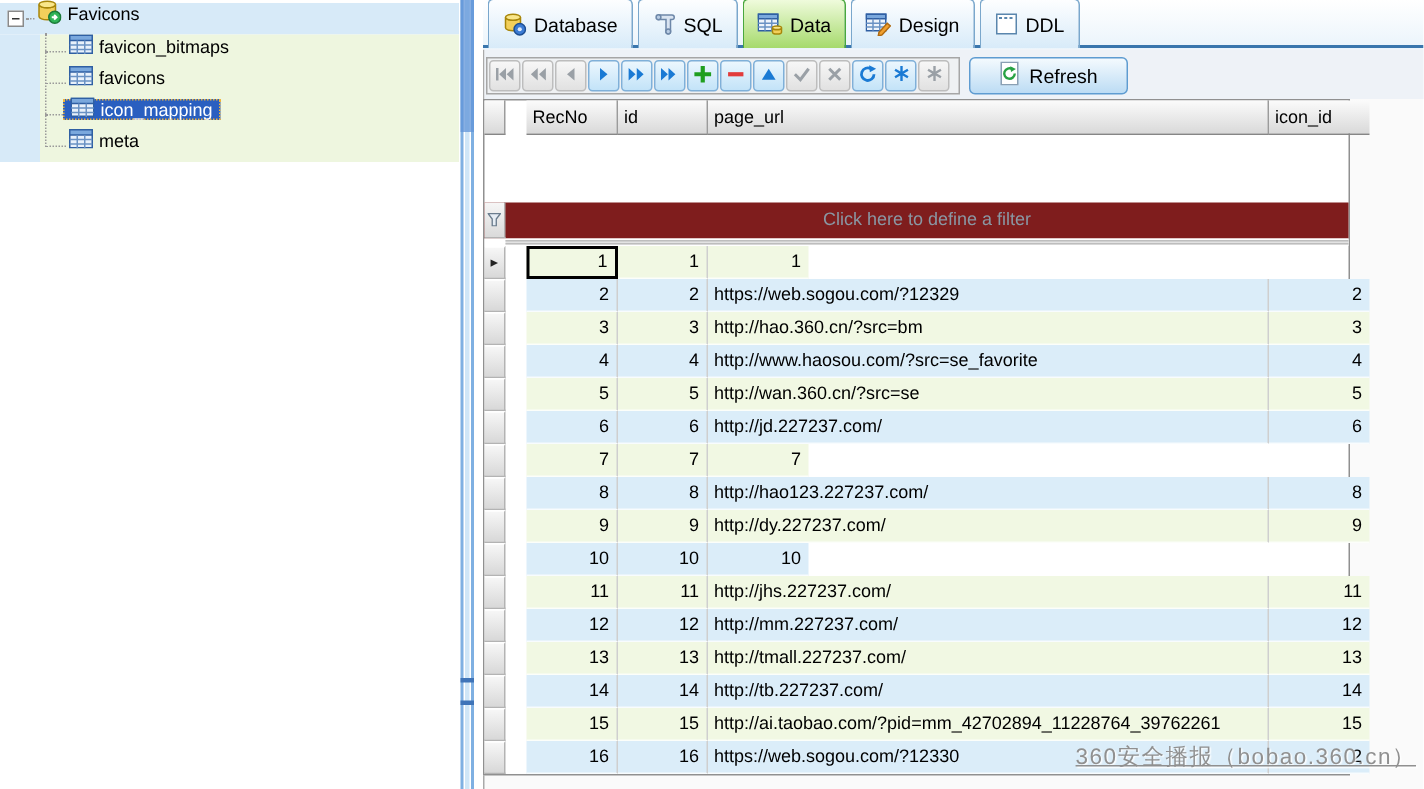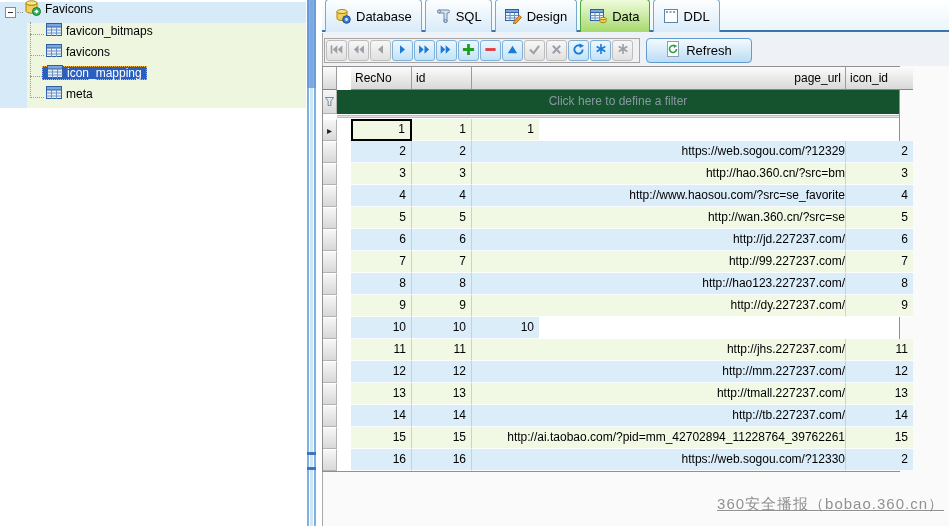--- a/index.html
+++ b/index.html
@@ -65,25 +65,25 @@
 
   
   .grid { position:absolute; left:0; top:66px; width:578px; border:1px solid #909090; background:#fff; }
   .grow { display:flex; }
   .hcell { height:23px; line-height:22px; padding:0 4px;
     background:linear-gradient(#fbfbfb,#d9d9d9);
     border-right:1px solid #9b9b9b; border-bottom:1px solid #868686; overflow:hidden; cursor:default; }
   .c-ind  { width:14px; flex:none; }
   .c-recno{ width:61px; flex:none;margin-left:14px; }
   .c-id   { width:60px; flex:none; }
-  .c-url  { width:374px; flex:none;text-align:right; }
+  .c-url  { width:374px; flex:none; }
   .c-icon { width:67px; flex:none; border-right:none; }
   .hcell.c-ind { padding:0; }
 
-  .filter-row { display:flex; height:24px; background:#14532d; cursor:pointer; }
+  .filter-row { display:flex; height:24px; background:#7f1d1d; cursor:pointer;margin-top:45px; }
   .filter-ind { width:14px; flex:none; background:linear-gradient(#f6f6f6,#dadada);
     border-right:1px solid #b3b3b3; border-bottom:1px solid #b3b3b3;
     display:flex; align-items:center; justify-content:center; }
   .filter-text { flex:1; text-align:center; line-height:23px; color:#8a97a3; }
 
   .sep-band { height:5px; background:#fff; position:relative; }
   .sep-band .bar { position:absolute; left:14px; right:0; top:1px; height:3px;
     background:#e3e3e3; border-top:1px solid #bdbdbd; border-bottom:1px solid #bdbdbd; }
 
   .drow { display:flex; height:22px; }
@@ -204,42 +204,42 @@
       <div class="tab">
         <span>
           <svg width="16" height="16" viewBox="0 0 16 16">
             <path d="M4,2 h9 a1.5,1.5 0 0 1 0,3 h-1 v8 a1.5,1.5 0 0 1 -3,0 v-8 h-5 z" fill="#d9e4f1" stroke="#6d87a8"></path>
             <circle cx="4" cy="3.5" r="1.6" fill="#b9cde4" stroke="#6d87a8"></circle>
             <circle cx="10.5" cy="13" r="1.6" fill="#b9cde4" stroke="#6d87a8"></circle>
           </svg>
         </span>
         <span>SQL</span>
       </div>
-      <div class="tab">
-        <span>
-          <svg width="17" height="16" viewBox="0 0 17 16">
-            <rect x="0.5" y="1.5" width="13" height="11" fill="#eef4fb" stroke="#2f5fa3"></rect>
-            <rect x="0.5" y="1.5" width="13" height="3" fill="#7aa8dd" stroke="#2f5fa3"></rect>
-            <path d="M5,4.5 v8 M9.5,4.5 v8 M0.5,7.5 h13 M0.5,10 h13" stroke="#6a92c4"></path>
-            <path d="M9,13.5 l5.5,-6 l2,1.8 l-5.5,6 l-2.5,0.7 z" fill="#f0a030" stroke="#b06a10"></path>
-          </svg>
-        </span>
-        <span>Design</span>
-      </div>
       <div class="tab active">
         <span>
           <svg width="17" height="16" viewBox="0 0 17 16">
             <rect x="0.5" y="1.5" width="13" height="11" fill="#eef4fb" stroke="#2f5fa3"></rect>
             <rect x="0.5" y="1.5" width="13" height="3" fill="#7aa8dd" stroke="#2f5fa3"></rect>
             <path d="M5,4.5 v8 M9.5,4.5 v8 M0.5,7.5 h13 M0.5,10 h13" stroke="#6a92c4"></path>
             <path d="M10,10.5 a3,1.2 0 0 0 6,0 v3 a3,1.2 0 0 1 -6,0 z" fill="#f2cf5b" stroke="#a8860a"></path>
             <ellipse cx="13" cy="10.5" rx="3" ry="1.2" fill="#f9e68a" stroke="#a8860a"></ellipse>
           </svg>
         </span>
         <span>Data</span>
+      </div>
+      <div class="tab">
+        <span>
+          <svg width="17" height="16" viewBox="0 0 17 16">
+            <rect x="0.5" y="1.5" width="13" height="11" fill="#eef4fb" stroke="#2f5fa3"></rect>
+            <rect x="0.5" y="1.5" width="13" height="3" fill="#7aa8dd" stroke="#2f5fa3"></rect>
+            <path d="M5,4.5 v8 M9.5,4.5 v8 M0.5,7.5 h13 M0.5,10 h13" stroke="#6a92c4"></path>
+            <path d="M9,13.5 l5.5,-6 l2,1.8 l-5.5,6 l-2.5,0.7 z" fill="#f0a030" stroke="#b06a10"></path>
+          </svg>
+        </span>
+        <span>Design</span>
       </div>
       <div class="tab">
         <span>
           <svg width="16" height="16" viewBox="0 0 16 16">
             <rect x="1.5" y="1.5" width="13" height="13" fill="#ffffff" stroke="#5a86ad"></rect>
             <path d="M3,4 h2 M6.5,4 h2 M10,4 h2" stroke="#5a86ad" stroke-width="1.4"></path>
           </svg>
         </span>
         <span>DDL</span>
       </div>
@@ -396,21 +396,20 @@
         <div class="ind-cell"></div>
         <div class="dcell num c-recno">6</div>
         <div class="dcell num c-id">6</div>
         <div class="dcell txt c-url">http://jd.227237.com/</div>
         <div class="dcell num c-icon">6</div>
       </div>
       <div class="drow odd">
         <div class="ind-cell"></div>
         <div class="dcell num c-recno">7</div>
         <div class="dcell num c-id">7</div>
-        <div class="dcell txt c-url">http://99.227237.com/</div>
         <div class="dcell num c-icon">7</div>
       </div>
       <div class="drow even">
         <div class="ind-cell"></div>
         <div class="dcell num c-recno">8</div>
         <div class="dcell num c-id">8</div>
         <div class="dcell txt c-url">http://hao123.227237.com/</div>
         <div class="dcell num c-icon">8</div>
       </div>
       <div class="drow odd">

